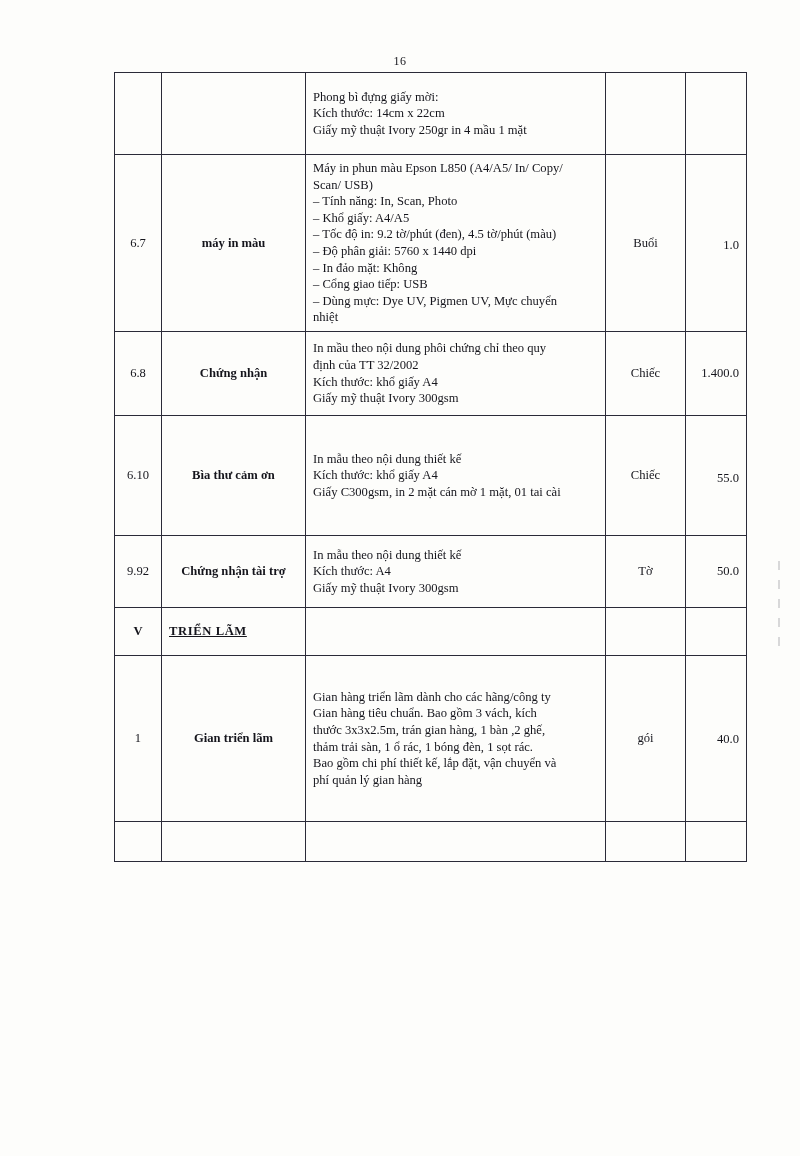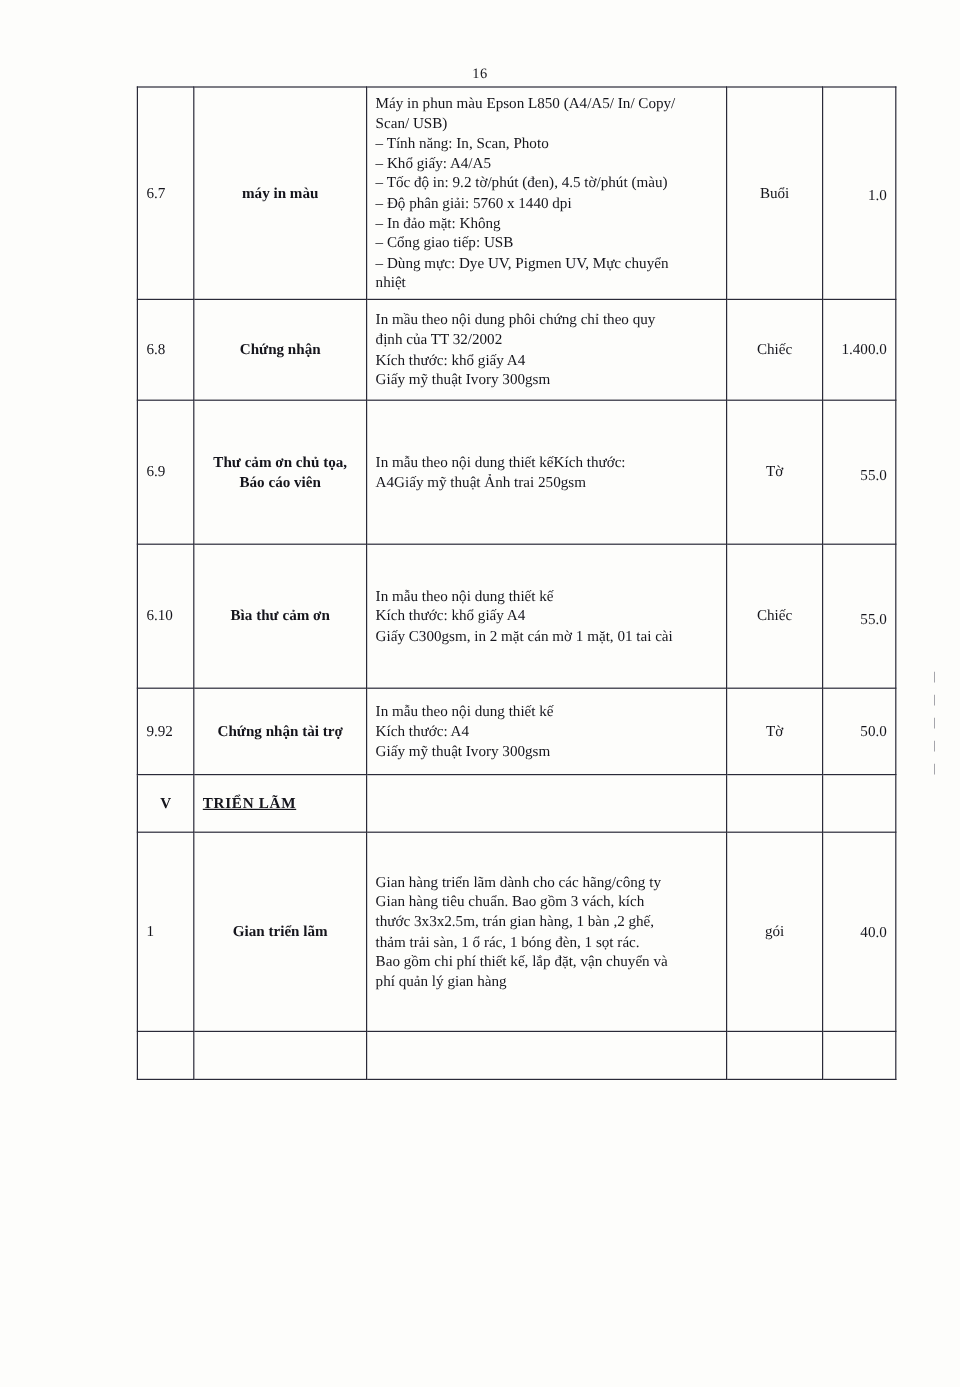--- a/index.html
+++ b/index.html
@@ -51,20 +51,21 @@
     vertical-align: middle;
     color: #15151c;
   }
   col.c-stt { width: 47px; }
   col.c-name { width: 144px; }
   col.c-desc { width: 300px; }
   col.c-unit { width: 80px; }
   col.c-qty  { width: 61px; }
 
   td.stt {
+    text-align: center;
     font-size: 12.6px;
   }
   td.name {
     text-align: center;
     padding-left: 9px;
     font-weight: bold;
   }
   td.desc {
     text-align: left;
     vertical-align: top;
@@ -122,20 +123,29 @@
   <div class="table-wrap">
     <table class="doc-table">
       <colgroup>
         <col class="c-stt">
           <col class="c-name">
           <col class="c-desc">
           <col class="c-unit">
           <col class="c-qty">
       </colgroup>
       <tbody>
+        <tr class="row-tall-1">
+          <td class="stt"></td>
+          <td class="name"></td>
+          <td class="desc" style="white-space:pre-line">Phong bì đựng giấy mời:
+Kích thước: 14cm x 22cm
+Giấy mỹ thuật Ivory 250gr in 4 mầu 1 mặt</td>
+          <td class="unit"></td>
+          <td class="qty"></td>
+        </tr>
         <tr class="row-tall-2">
           <td class="stt">6.7</td>
           <td class="name">máy in màu</td>
           <td class="desc" style="white-space:pre-line">Máy in phun màu Epson L850 (A4/A5/ In/ Copy/
 Scan/ USB)
 – Tính năng: In, Scan, Photo
 – Khổ giấy: A4/A5
 – Tốc độ in: 9.2 tờ/phút (đen), 4.5 tờ/phút (màu)
 – Độ phân giải: 5760 x 1440 dpi
 – In đảo mặt: Không
@@ -148,29 +158,20 @@
         <tr class="row-tall-3">
           <td class="stt">6.8</td>
           <td class="name">Chứng nhận</td>
           <td class="desc" style="white-space:pre-line">In mầu theo nội dung phôi chứng chỉ theo quy
 định của TT 32/2002
 Kích thước: khổ giấy A4
 Giấy mỹ thuật Ivory 300gsm</td>
           <td class="unit">Chiếc</td>
           <td class="qty">1.400.0</td>
         </tr>
-        <tr class="row-tall-4">
-          <td class="stt">6.9</td>
-          <td class="name" style="white-space:pre-line">Thư cảm ơn chủ tọa,
-Báo cáo viên</td>
-          <td class="desc" style="white-space:pre-line;vertical-align:middle">In mẫu theo nội dung thiết kếKích thước:
-A4Giấy mỹ thuật Ảnh trai 250gsm</td>
-          <td class="unit">Tờ</td>
-          <td class="qty" style="vertical-align:middle;padding-bottom:0">55.0</td>
-        </tr>
         <tr class="row-tall-5">
           <td class="stt">6.10</td>
           <td class="name">Bìa thư cảm ơn</td>
           <td class="desc" style="white-space:pre-line;vertical-align:middle">In mẫu theo nội dung thiết kế
 Kích thước: khổ giấy A4
 Giấy C300gsm, in 2 mặt cán mờ 1 mặt, 01 tai cài</td>
           <td class="unit">Chiếc</td>
           <td class="qty" style="vertical-align:middle;padding-bottom:0">55.0</td>
         </tr>
         <tr class="row-tall-6">

